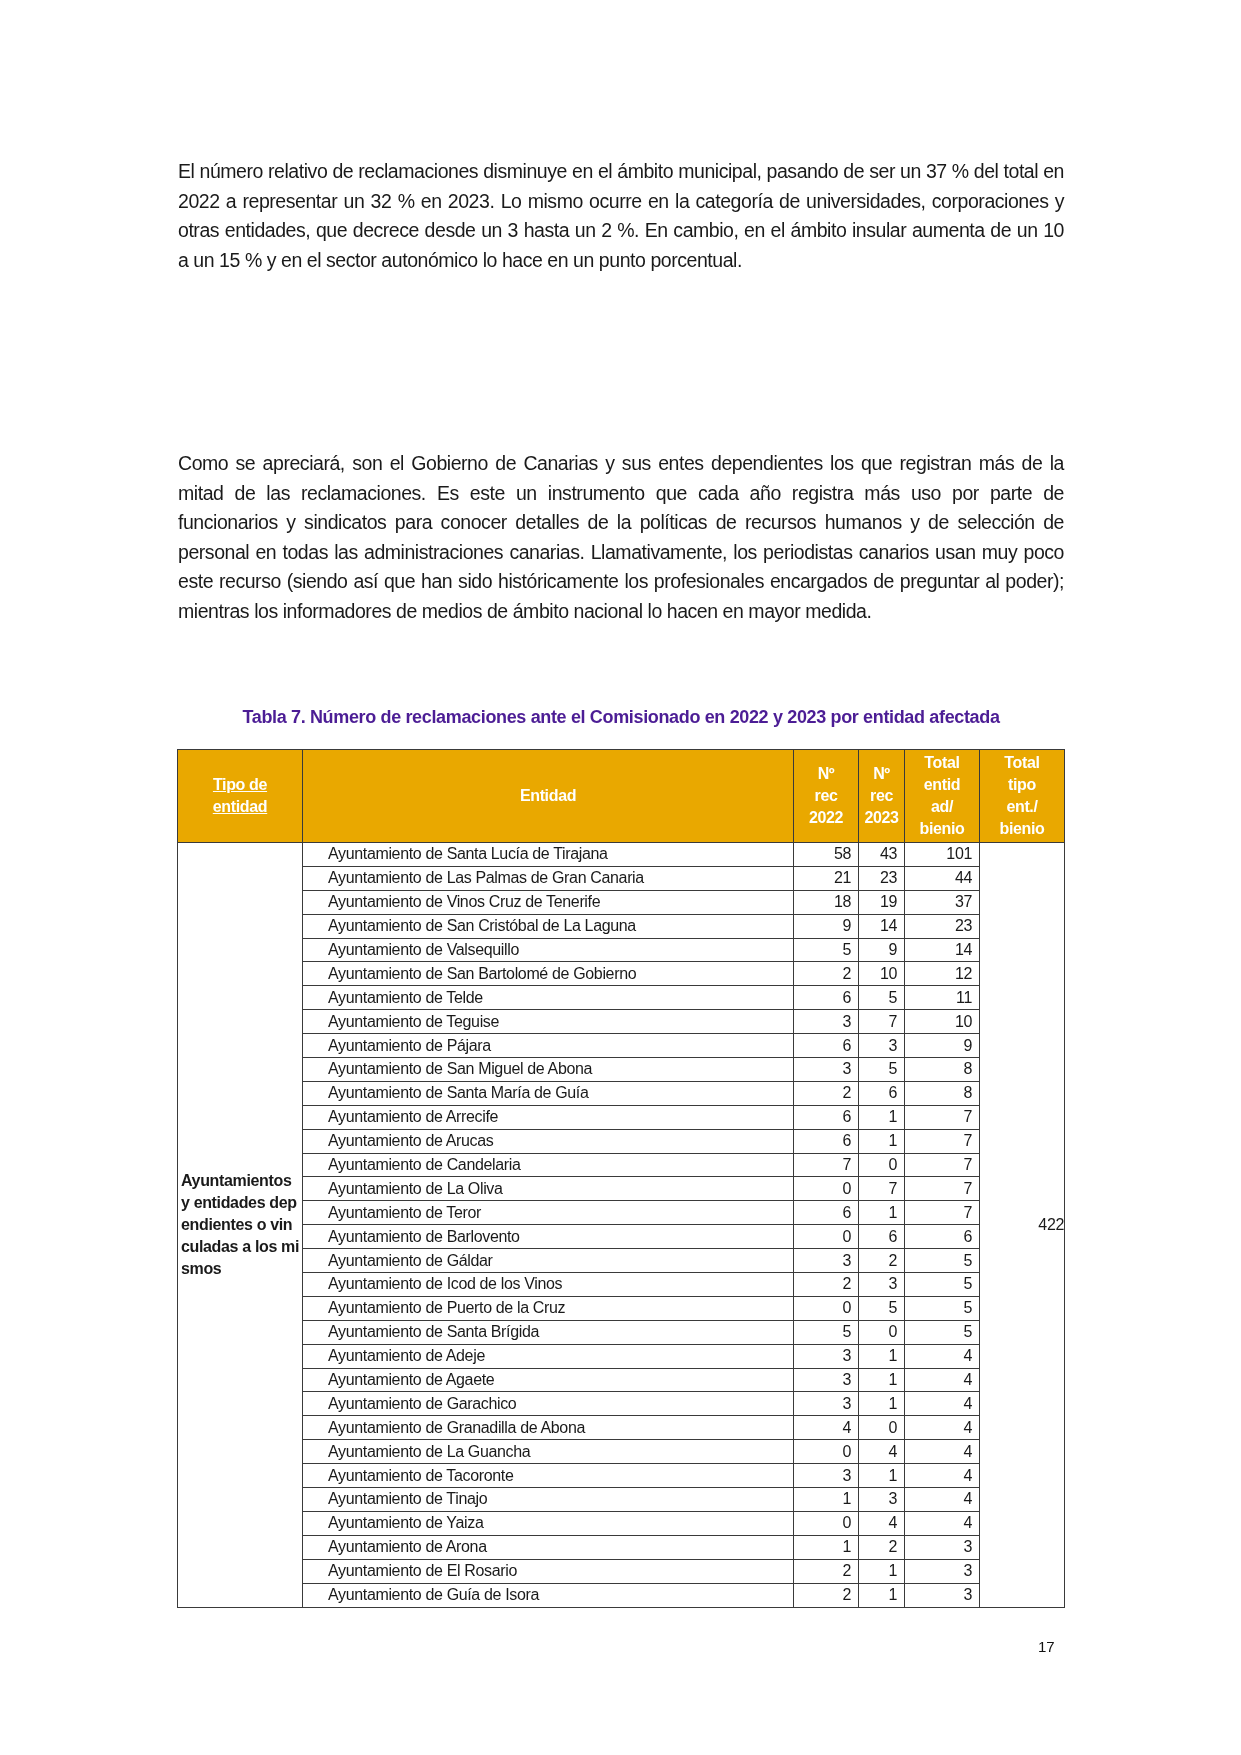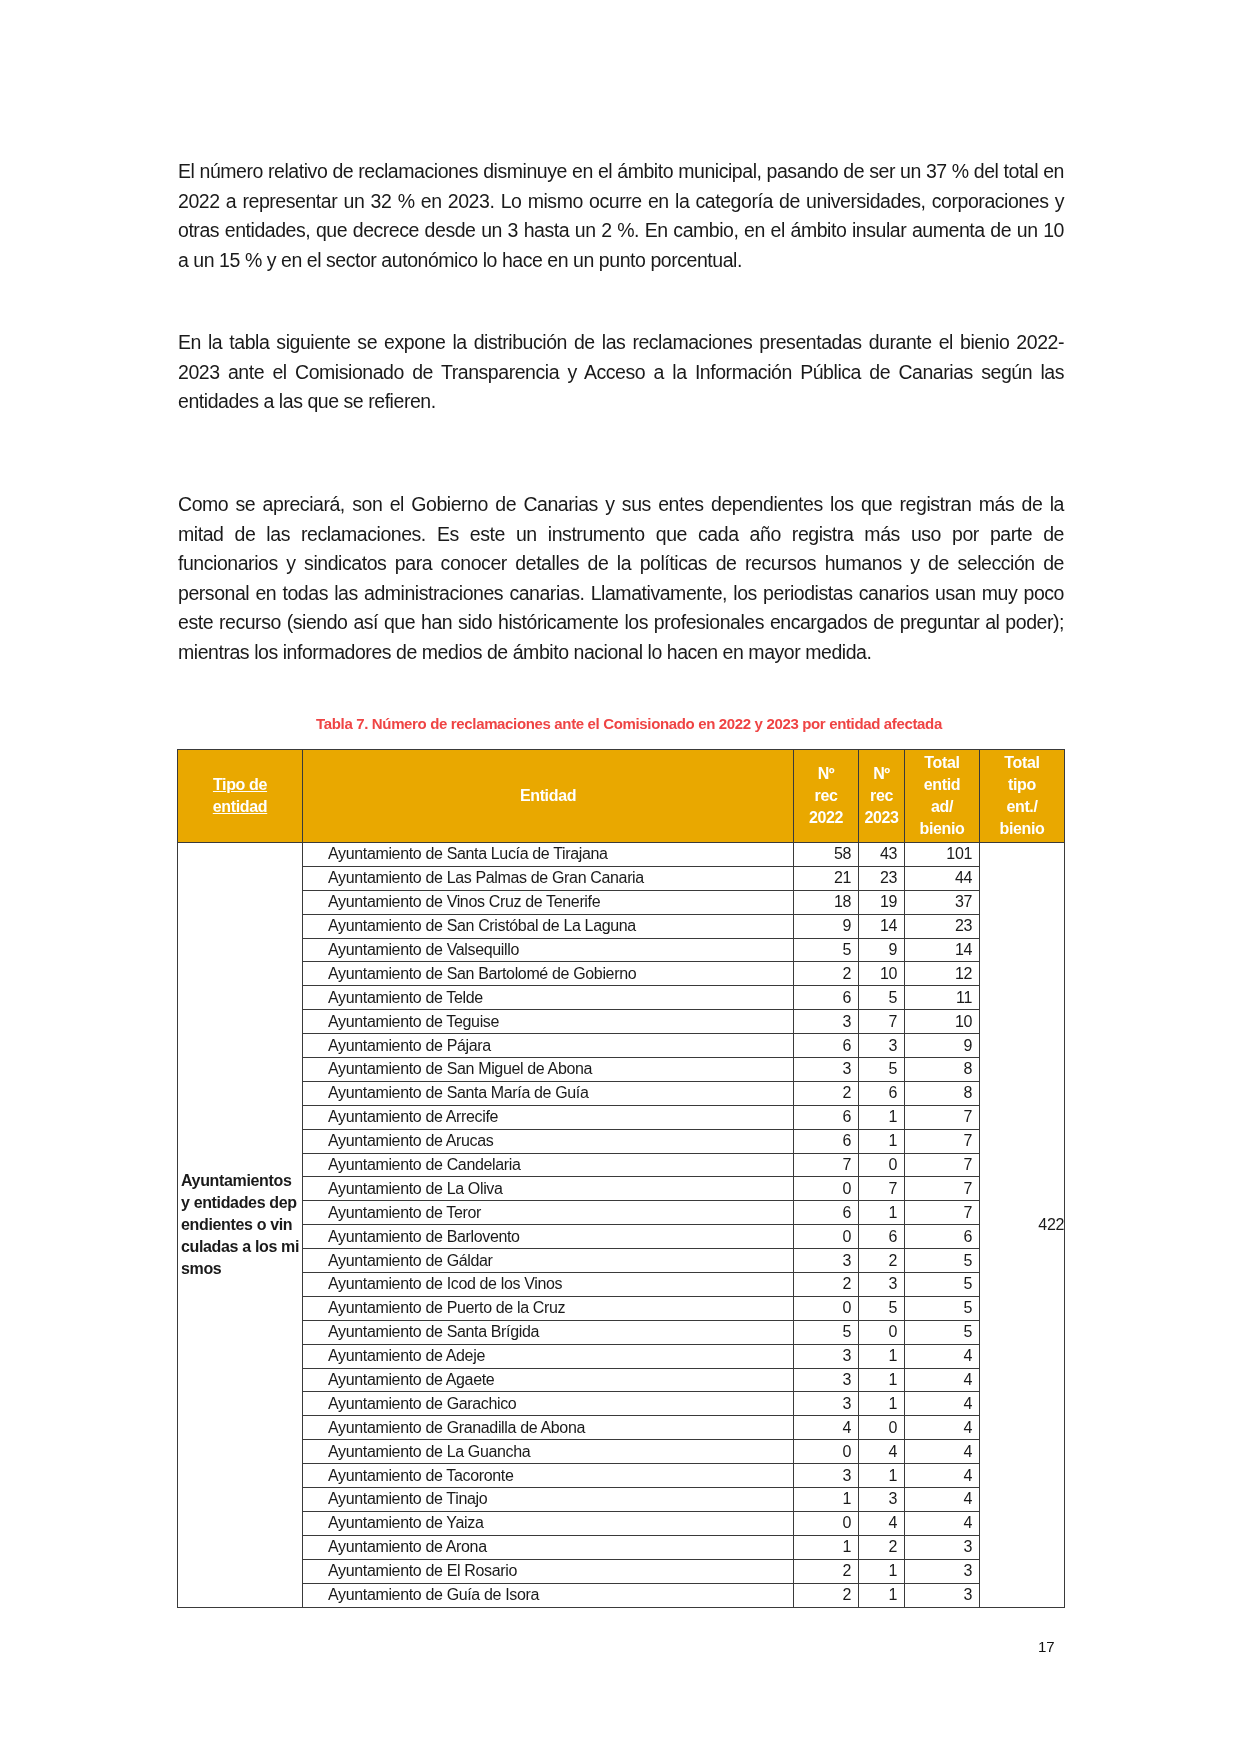--- a/index.html
+++ b/index.html
@@ -3,23 +3,23 @@
 <meta charset="utf-8">
 <style>
   html, body { margin: 0; padding: 0; background: #ffffff; }
   body { width: 1241px; height: 1755px; position: relative; overflow: hidden;
          font-family: "Liberation Sans Narrow", "Liberation Sans", sans-serif; color: #1a1a1a; }
   .page { position: absolute; left: 0; top: 11px; width: 1241px; height: 1755px; }
   .para { position: absolute; left: 178px; width: 886px; font-size: 19.5px; line-height: 29.6px;
           text-align: justify; letter-spacing: -0.45px; margin: 0; }
   #p1 { top: 146px; }
   #p2 { top: 317px; }
-  #p3 { top: 438px; margin-top: 41px; }
+  #p3 { top: 438px; }
   .caption { position: absolute; left: 178px; width: 886px; top: 696px; text-align: center;
-             font-size: 15px; font-weight: bold; color: #ef4444; letter-spacing: -0.35px; margin: 8px; }
+             font-size: 18px; font-weight: bold; color: #4c1d95; letter-spacing: -0.35px; margin: 0; }
   table.t { position: absolute; left: 177px; top: 738px; border-collapse: collapse;
             font-size: 16px; letter-spacing: -0.35px; }
   table.t td, table.t th { border: 1px solid #3a3a3a; padding: 0; }
   table.t th { background: #E9A800; color: #ffffff; font-weight: bold; font-size: 16px;
                line-height: 22px; text-align: center; vertical-align: middle; }
   table.t thead tr { height: 93px; }
   table.t tbody tr { height: 23.9px; }
   table.t td { line-height: 22px; }
   .c1 { width: 124px; text-decoration: underline; }
   .c2 { width: 490px; }
@@ -32,21 +32,20 @@
   td.type { vertical-align: middle; font-weight: bold; line-height: 23px; padding: 0 2px !important; }
   td.total { text-align: right; vertical-align: middle; }
   .pagenum { position: absolute; left: 1038px; top: 1627px; font-family: "Liberation Sans", sans-serif;
              font-size: 15px; color: #111; }
 </style>
 </head>
 <body>
 
 <div class="page">
   <p class="para" id="p1">El número relativo de reclamaciones disminuye en el ámbito municipal, pasando de ser un 37 % del total en 2022 a representar un 32 % en 2023. Lo mismo ocurre en la categoría de universidades, corporaciones y otras entidades, que decrece desde un 3 hasta un 2 %. En cambio, en el ámbito insular aumenta de un 10 a un 15 % y en el sector autonómico lo hace en un punto porcentual.</p>
-  <p class="para" id="p2">En la tabla siguiente se expone la distribución de las reclamaciones presentadas durante el bienio 2022-2023 ante el Comisionado de Transparencia y Acceso a la Información Pública de Canarias según las entidades a las que se refieren.</p>
   <p class="para" id="p3">Como se apreciará, son el Gobierno de Canarias y sus entes dependientes los que registran más de la mitad de las reclamaciones. Es este un instrumento que cada año registra más uso por parte de funcionarios y sindicatos para conocer detalles de la políticas de recursos humanos y de selección de personal en todas las administraciones canarias. Llamativamente, los periodistas canarios usan muy poco este recurso (siendo así que han sido históricamente los profesionales encargados de preguntar al poder); mientras  los informadores de medios de ámbito nacional lo hacen en mayor medida.</p>
 
   <p class="caption">Tabla 7. Número de reclamaciones ante el Comisionado en 2022 y 2023 por entidad afectada</p>
 
   <table class="t">
     <thead>
       <tr>
         <th class="c1"><span id="h-tipo">Tipo de<br>entidad</span></th>
         <th class="c2">Entidad</th>
         <th class="c3"><span id="h-2022">Nº<br>rec<br>2022</span></th>

